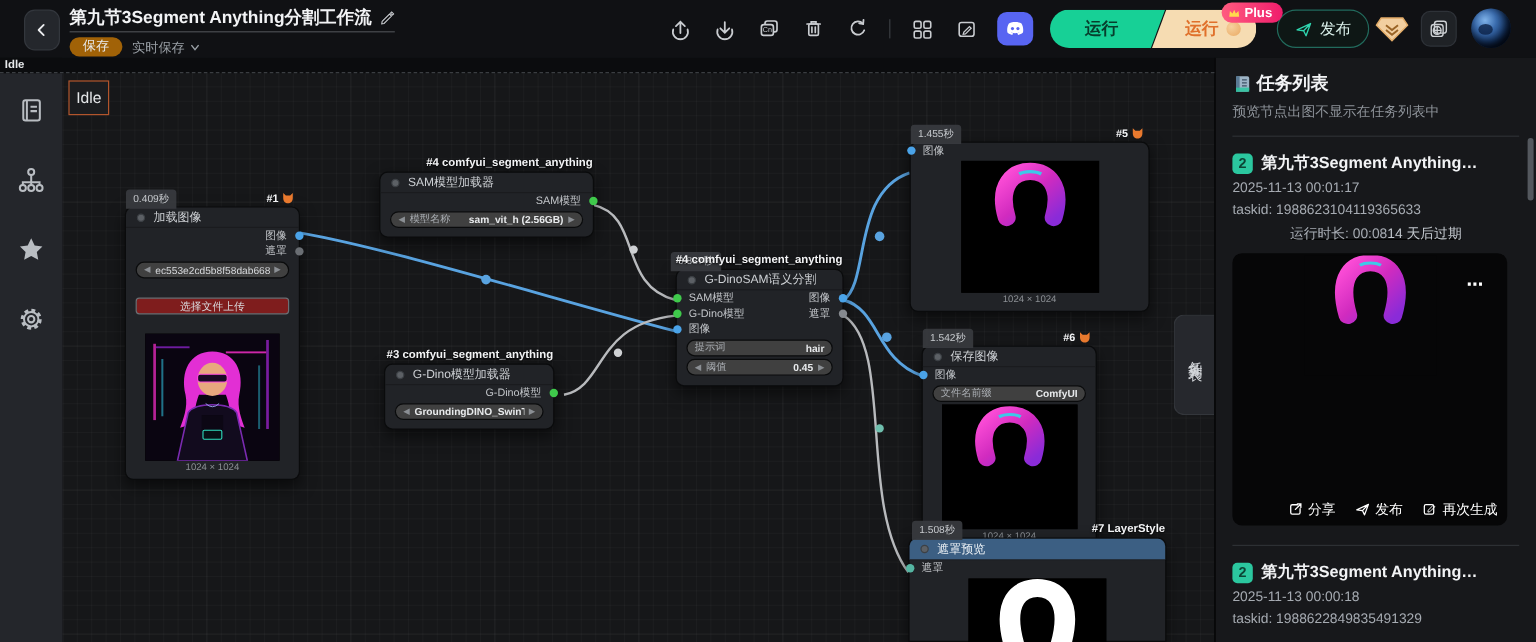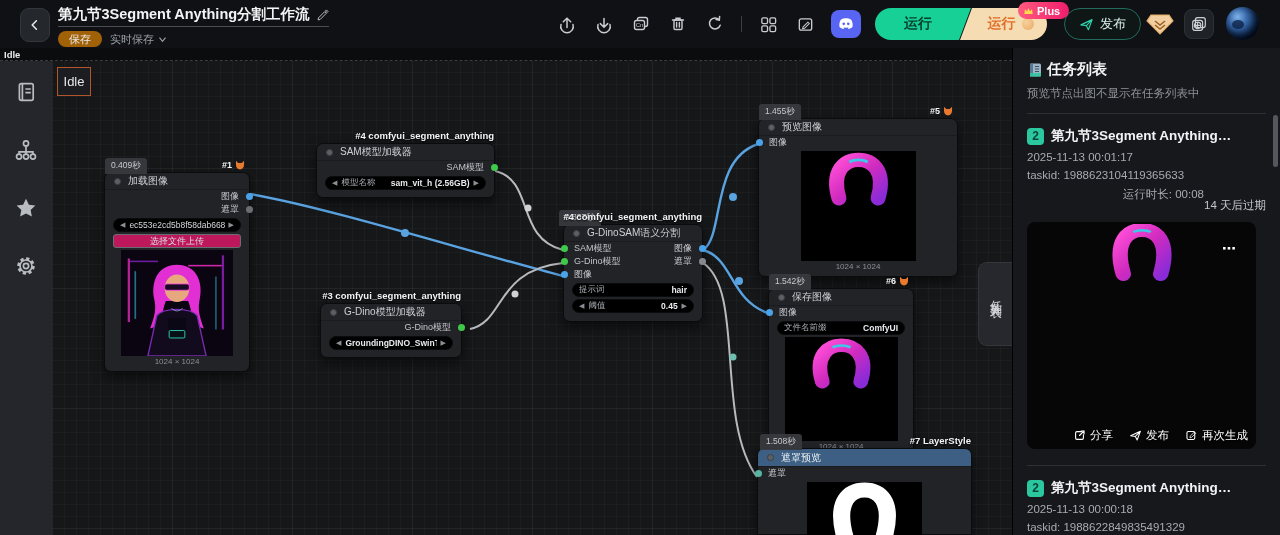--- a/index.html
+++ b/index.html
@@ -85,26 +85,26 @@
     color:#f4f5f7; font-size:9px; font-weight:bold; }
   .node-title { position:absolute; right:0; top:-14px; color:#f2f3f5; font-size:9.5px; font-weight:bold;
     white-space:nowrap; text-shadow:0 1px 2px #000; }
   .port-row { position:relative; height:13px; display:flex; align-items:center; padding:0 10px; font-size:9px; }
   .port-row.out { justify-content:flex-end; }
   .port-row.both { justify-content:space-between; }
   .pdot { position:absolute; width:7px; height:7px; border-radius:50%; top:3px; }
   .pdot.r { right:-3.5px; } .pdot.l { left:-3.5px; }
   .c-blue { background:#4aa3e8; } .c-green { background:#3fc94b; } .c-gray { background:#85898e; }
   .c-teal { background:#55b5a2; } .c-dim { background:#6a6e73; }
-  .widget { height:14px; margin:2px 8px; background:#000000; border:1px solid #0a0b0c; border-radius:8px;
+  .widget { height:14px; margin:2px 8px; background:#404040; border:1px solid #0a0b0c; border-radius:8px;
     display:flex; align-items:center; padding:0 6px; gap:4px; font-size:8.5px; cursor:pointer; }
   .widget .arr { color:#8b8f94; font-size:7px; }
   .widget .wlabel { color:#a9adb2; }
   .widget .wvalue { margin-left:auto; color:#e8eaec; font-weight:bold; }
-  .upload-btn { height:14px; margin:2px 8px; background:#be185d; border:1px solid #6a6e73; border-radius:3px;
+  .upload-btn { height:14px; margin:16px 8px; background:#7f1d1d; border:1px solid #6a6e73; border-radius:3px;
     color:#d9dbde; font-size:9px; display:flex; align-items:center; justify-content:center; cursor:pointer; }
   .node-img { display:block; margin:2px auto 0; background:#000; }
   .img-caption { text-align:center; color:#8b8f94; font-size:8px; margin-top:1px; }
 
   .tasklist-tab { position:absolute; left:926px; top:214px; width:34px; height:84px; background:#26282d;
     border:1px solid #33363b; border-right:none; border-radius:9px 0 0 9px; z-index:6; cursor:pointer;
     display:flex; flex-direction:column; align-items:center; justify-content:center; gap:4px; }
   .tasklist-tab .vtext { writing-mode:vertical-rl; color:#d3d6da; font-size:12px; letter-spacing:2px; }
   .tasklist-tab .vchev { color:#d3d6da; font-size:12px; }
 
@@ -113,22 +113,22 @@
     border-left:1px solid #000; z-index:10; padding:12px 14px 0 14px; }
   .tp-title { display:flex; align-items:center; gap:4px; color:#f2f3f5; font-size:15px; font-weight:bold; }
   .tp-sub { color:#8f949b; font-size:11.5px; margin-top:7px; }
   .tp-divider { height:1px; background:#2d3034; margin:12px 0 0 0; }
   .task { margin-top:13px; }
   .task-head { display:flex; align-items:center; gap:7px; }
   .task-logo { width:17px; height:17px; border-radius:4px; background:#2bc79f; color:#0c4435; font-size:12px;
     font-weight:bold; display:flex; align-items:center; justify-content:center; }
   .task-name { color:#f2f3f5; font-size:13.5px; font-weight:bold; }
   .task-meta { color:#a6abb2; font-size:11.5px; margin-top:6px; }
-  .task-row { display:flex; justify-content:flex-end; margin-top:6px; }
-  .task-expire { color:#c2c7cd; font-size:11.5px;margin-top:11px; }
+  .task-row { display:flex; justify-content:center; margin-top:6px;text-decoration:underline; }
+  .task-expire { color:#c2c7cd; font-size:11.5px; }
   .thumb { position:relative; width:229px; height:227px; background:#060607; border-radius:8px; margin-top:9px;
     overflow:hidden; }
   .thumb-dots { position:absolute; top:18px; right:18px; color:#fff; font-size:14px; font-weight:bold;
     letter-spacing:2px; cursor:pointer; }
   .thumb-actions { position:absolute; bottom:6px; right:8px; display:flex; gap:16px; }
   .thumb-action { display:flex; align-items:center; gap:4px; color:#fff; font-size:11.5px; cursor:pointer;
     text-shadow:0 1px 2px #000; }
   .panel-scrollbar { position:absolute; right:2px; top:67px; width:5px; height:52px; border-radius:3px;
     background:#54585e; cursor:pointer; }
 </style>
@@ -429,24 +429,20 @@
     </div>
 
     <div class="node" style="left:706px; top:70px; width:200px; padding-bottom:5px;">
       <div class="time-badge">1.455秒</div>
       <div class="num-badge">
         <span>#5</span>
         <svg width="10" height="10" viewBox="0 0 10 10">
             <path d="M1,0.8 L3.2,3 L6.8,3 L9,0.8 L9,5 C9,7.8 7.2,9.4 5,9.4 C2.8,9.4 1,7.8 1,5 Z" fill="#e8792e"></path>
           </svg>
       </div>
-      <div class="node-header">
-          <span class="collapse-dot"></span>
-          <span>预览图像</span>
-        </div>
       <div class="port-row">
           <span>图像</span>
           <span class="pdot l c-blue"></span>
         </div>
       <svg class="node-img" width="115" height="110" viewBox="0 0 100 100" preserveAspectRatio="none">
         <rect width="100" height="100" fill="#000"></rect>
         <defs>
             <linearGradient id="hg1" x1="0" y1="0" x2="1" y2="1">
               <stop offset="0" stop-color="#ff4fd8"></stop>
               <stop offset="0.5" stop-color="#d12bbf"></stop>

